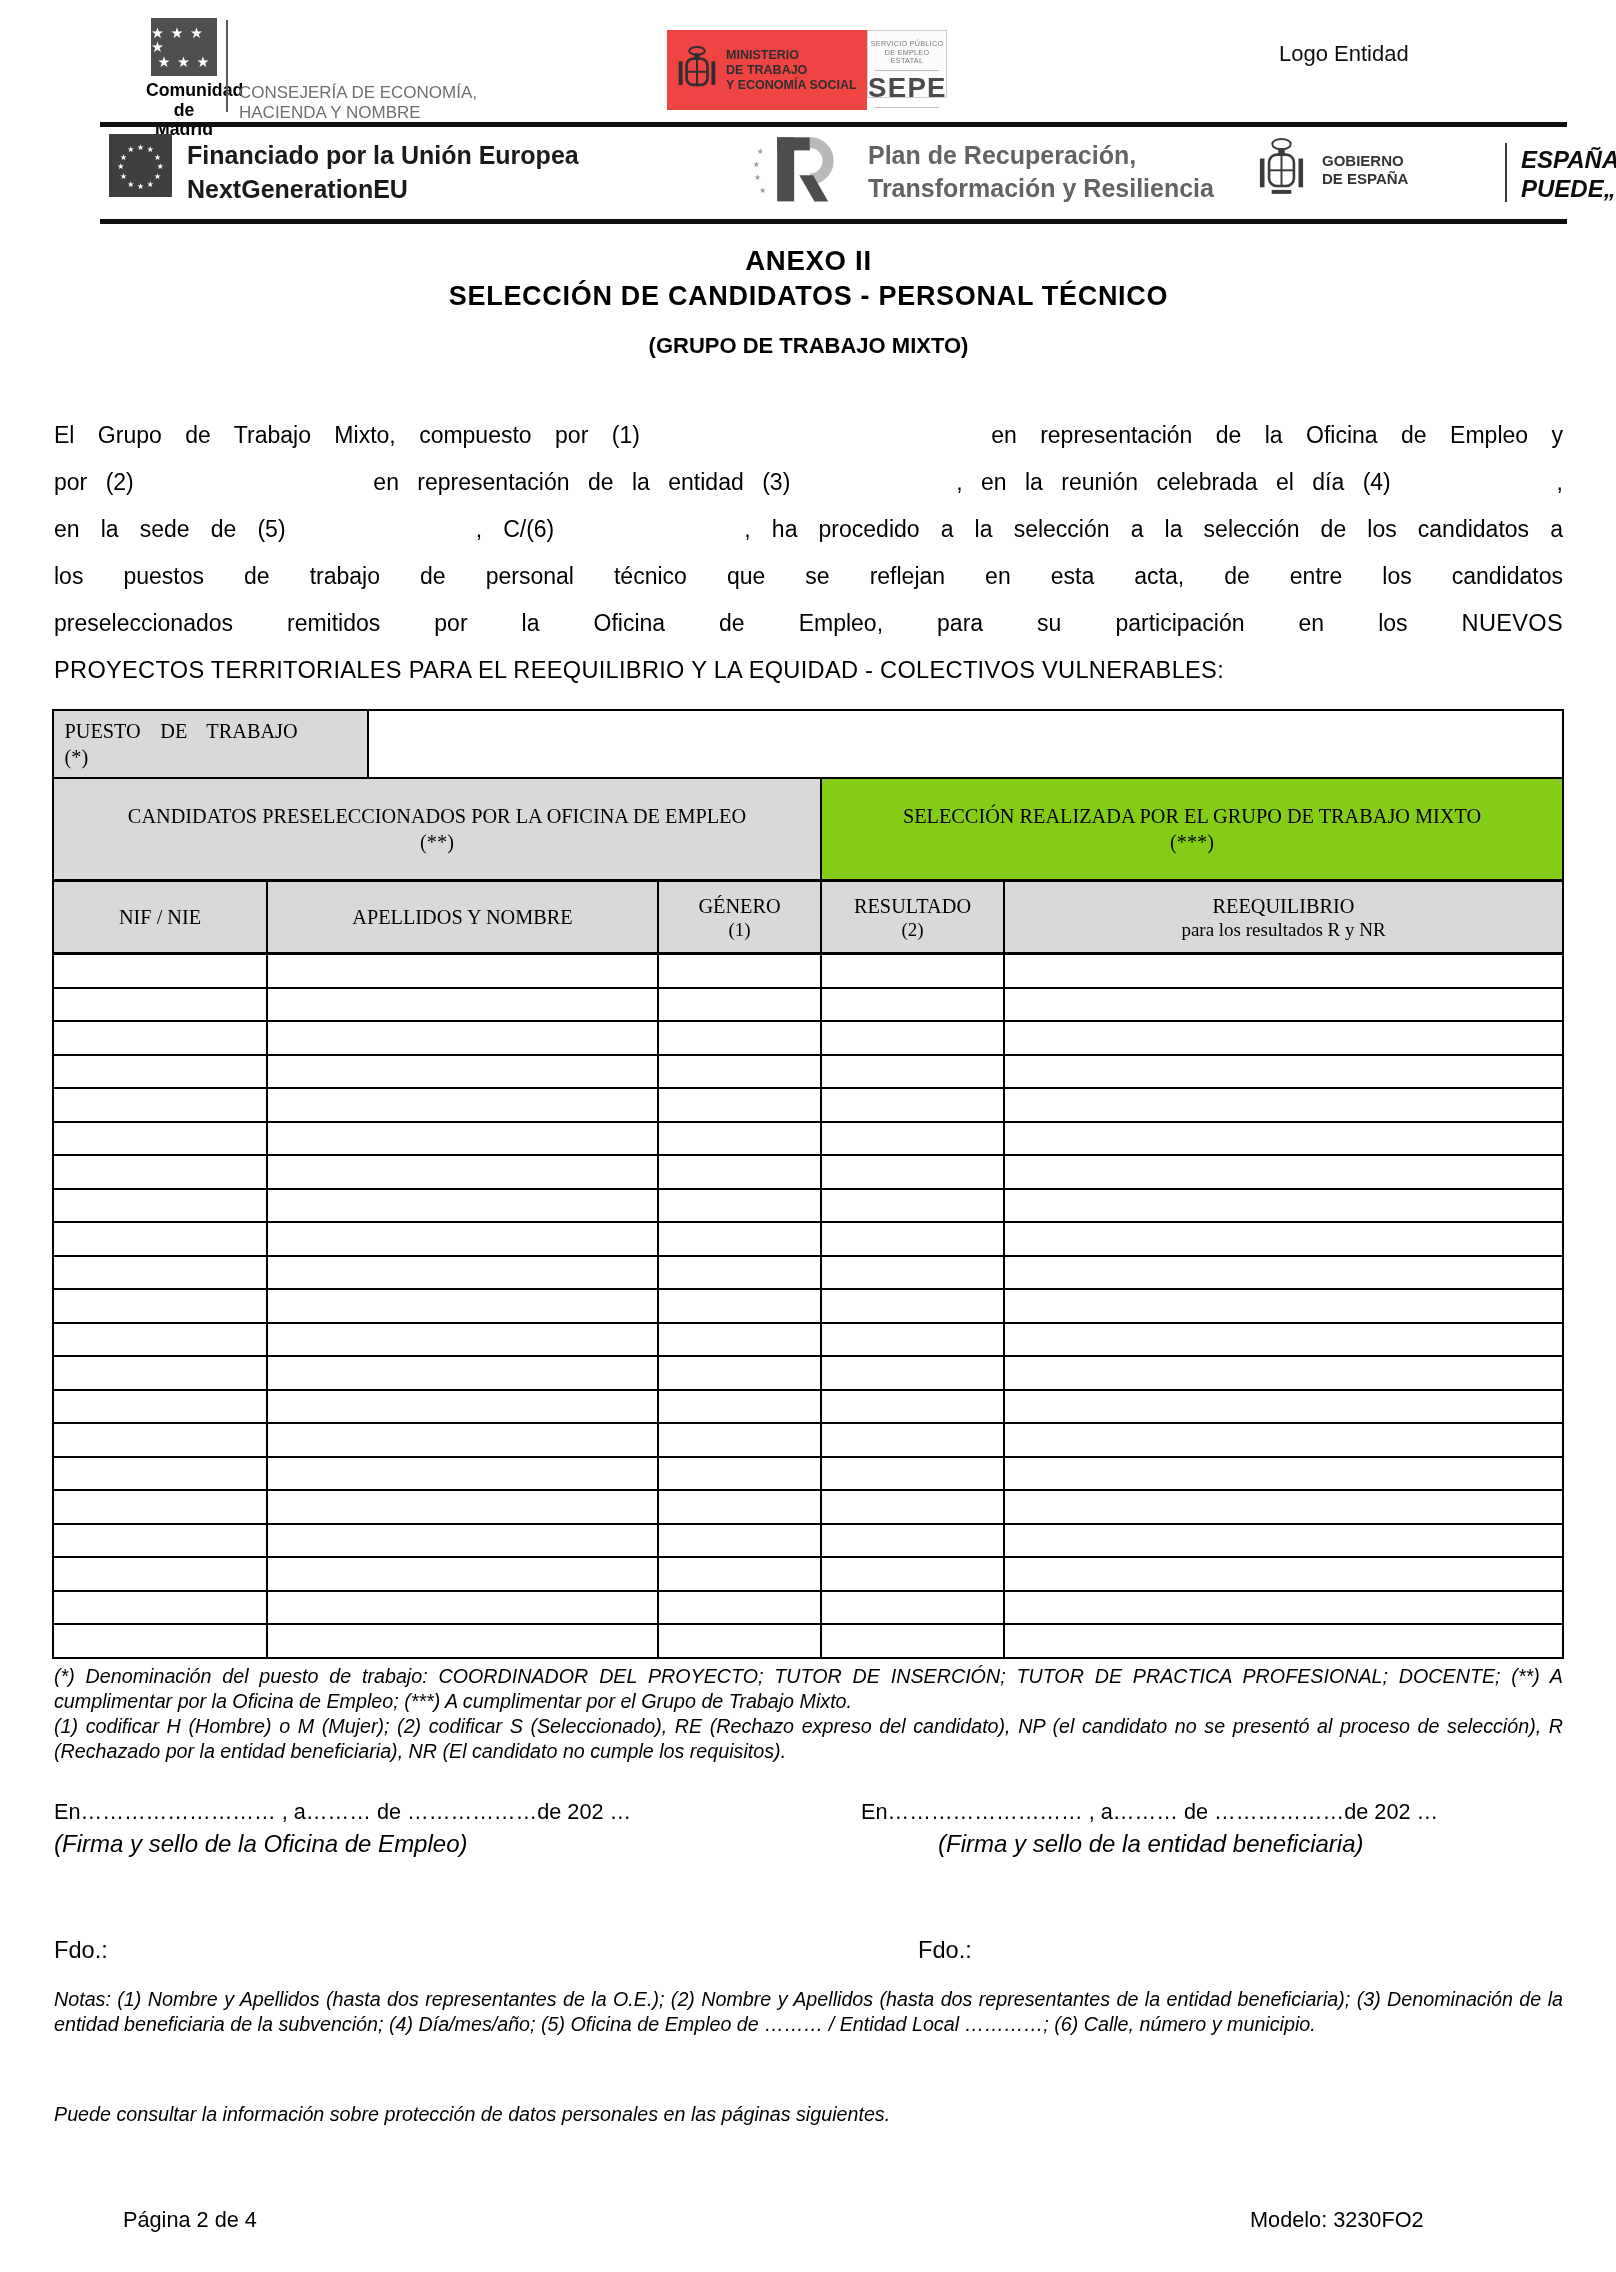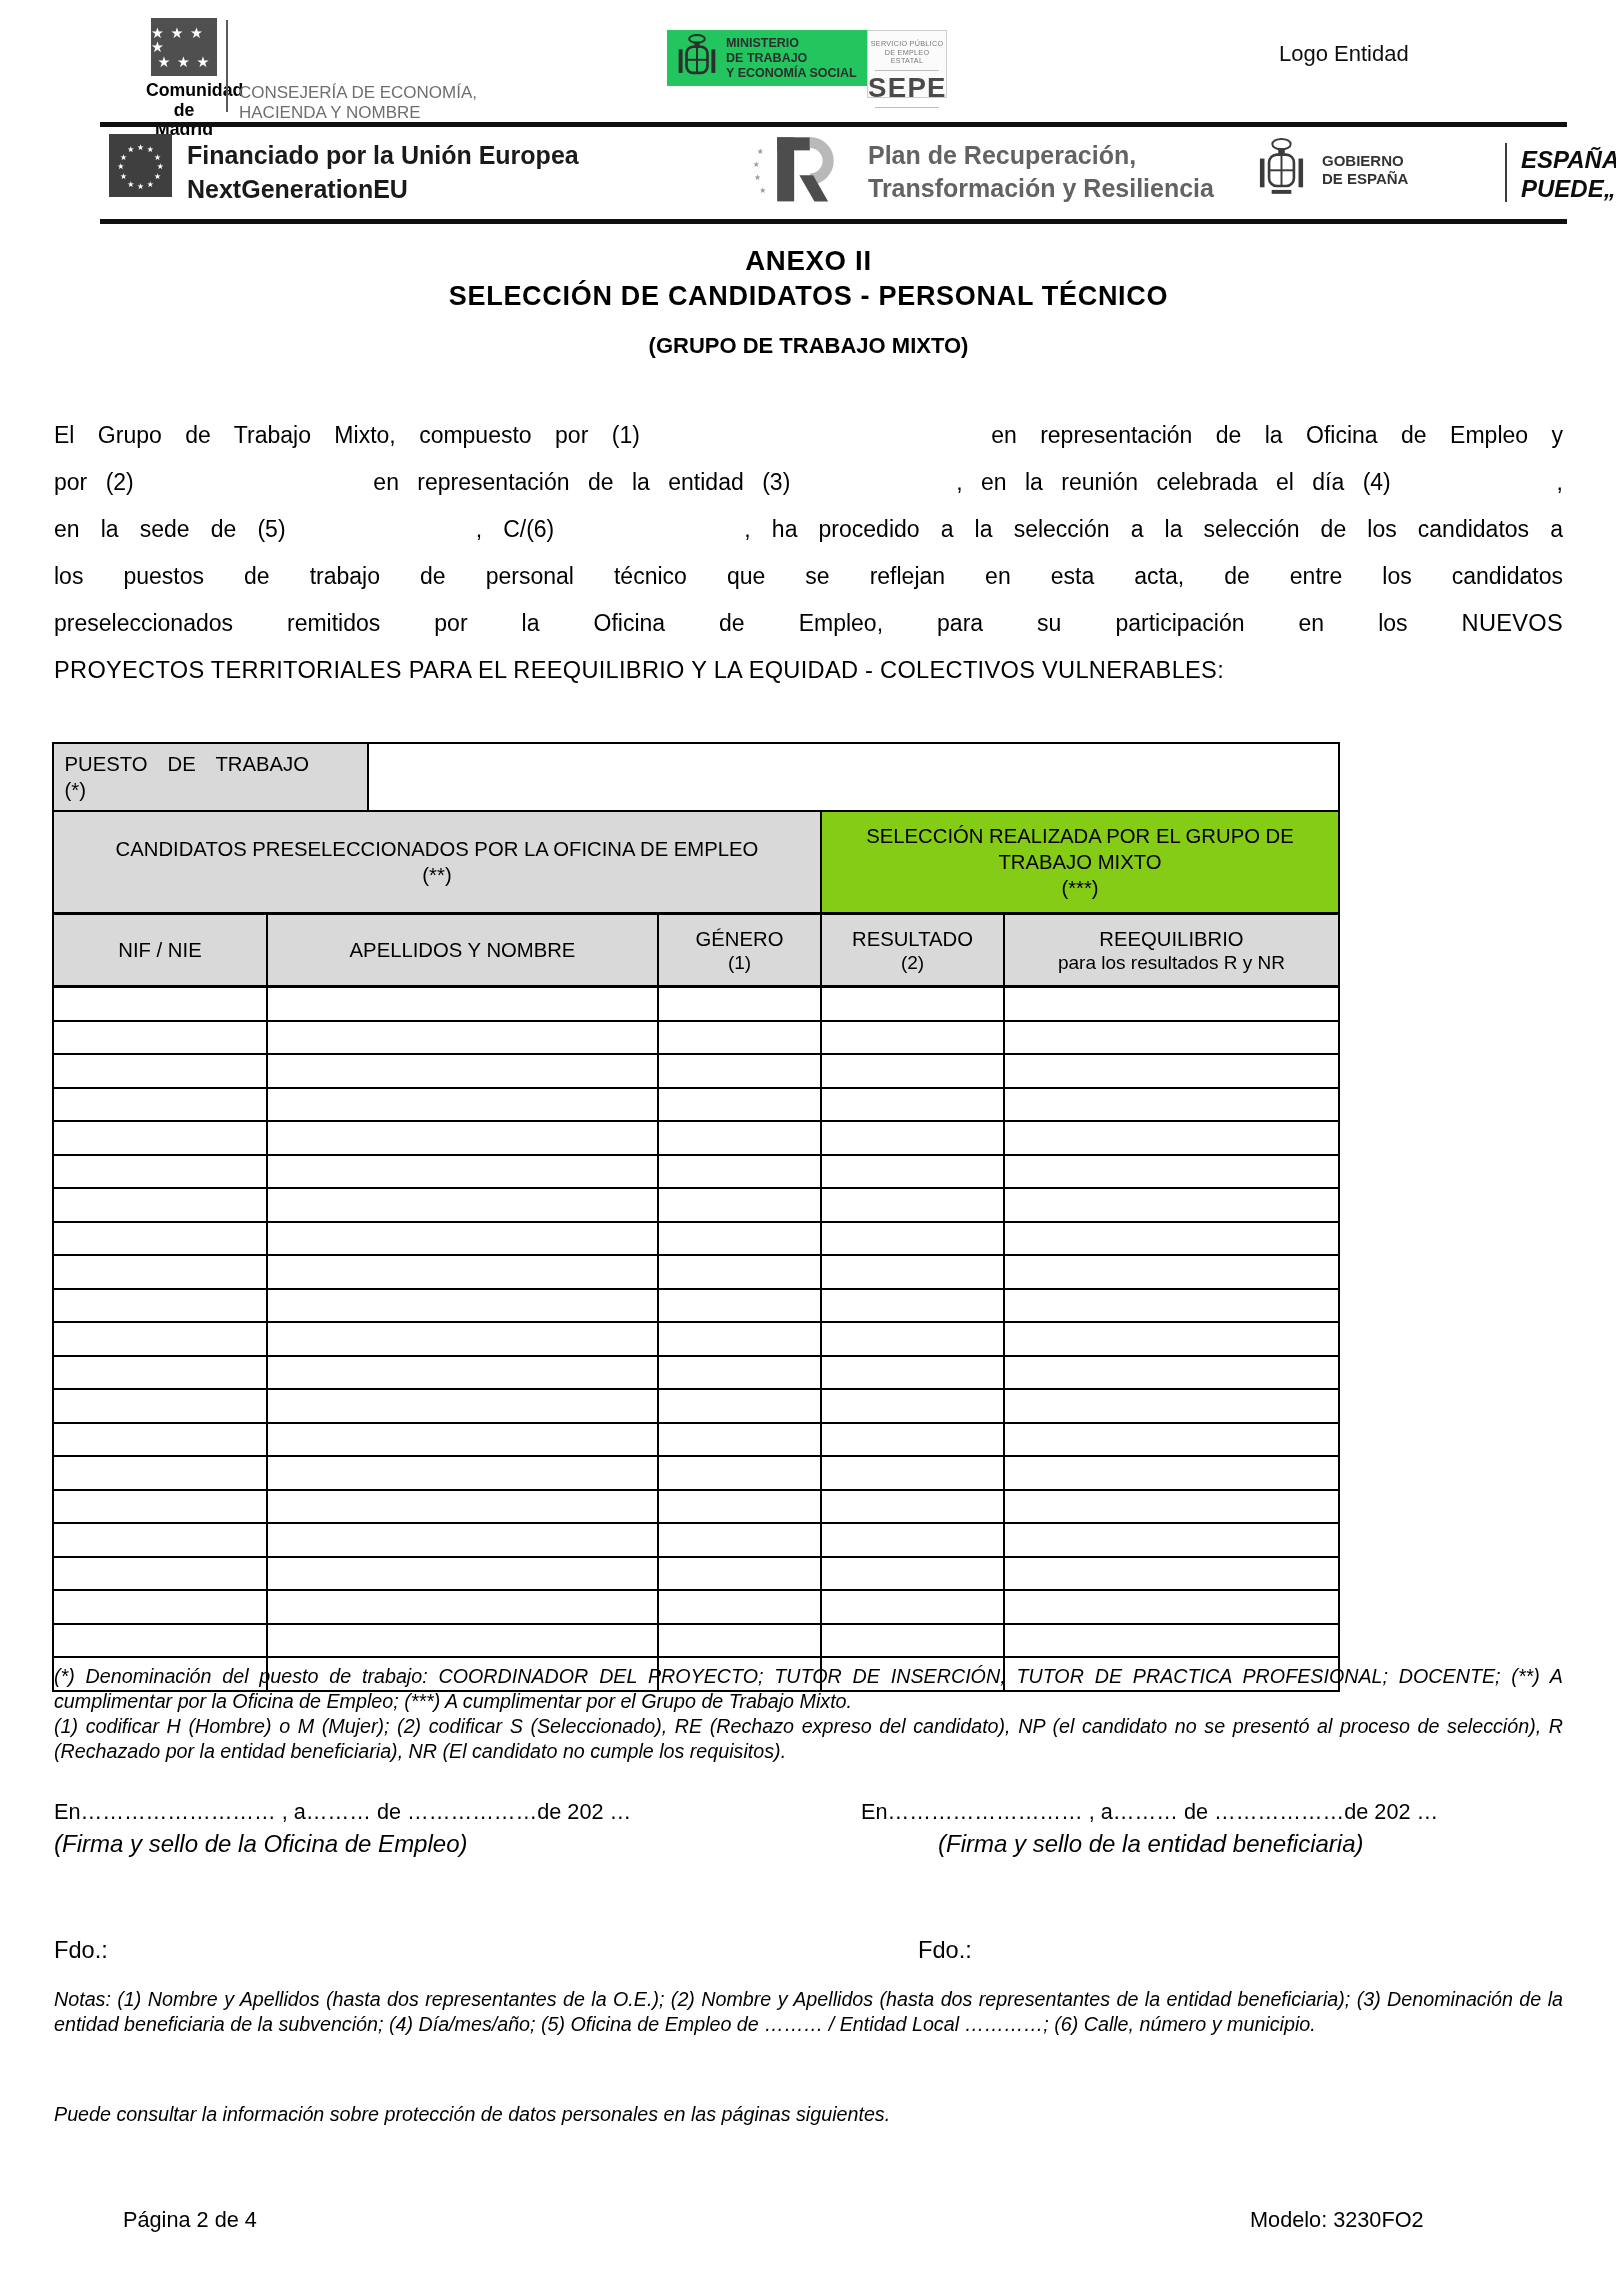--- a/index.html
+++ b/index.html
@@ -8,21 +8,21 @@
     font-family:"Liberation Sans", sans-serif; color:#000; overflow:hidden;
   }
   
   .madrid-flag{position:absolute;left:151px;top:18.4px;width:66px;height:58px;background:#4f4f4f;
     display:flex;flex-direction:column;align-items:center;justify-content:center;gap:0;}
   .madrid-flag .srow{color:#fff;font-size:14.4px;line-height:14.4px;letter-spacing:1.3px;}
   .madrid-name{position:absolute;left:146px;top:81px;width:76px;text-align:center;
     font-weight:bold;font-size:17.7px;line-height:19.7px;}
   .madrid-divider{position:absolute;left:226px;top:19.7px;width:2px;height:92px;background:#5a5a5a;}
   .consejeria{position:absolute;left:239px;top:83px;font-size:17px;line-height:20.3px;color:#6f6f6f;}
-  .ministerio{position:absolute;left:667px;top:30px;width:200px;height:56px;background:#22c55e;
+  .ministerio{position:absolute;left:667px;top:30px;width:200px;height:80px;background:#ef4444;
     display:flex;align-items:center;}
   .ministerio svg{margin-left:9.2px;}
   .ministerio-text{margin-left:7.9px;font-size:12.5px;line-height:15px;font-weight:bold;color:#2e2e2e;}
   .sepe-box{position:absolute;left:867px;top:30px;width:80px;height:68px;background:#fbfbfb;
     border:0.7px solid #cdcdcd;box-sizing:border-box;text-align:center;}
   .sepe-caption{font-size:7.2px;line-height:8.5px;color:#787878;margin-top:9.2px;letter-spacing:0.3px;}
   .sepe-rule{height:0.7px;background:#bdbdbd;margin:3.9px 6.6px 0 6.6px;}
   .sepe-word{font-size:27.6px;font-weight:bold;color:#4a4a4a;letter-spacing:1.3px;margin-top:1.3px;}
   .logo-entidad{position:absolute;left:1279px;top:41px;font-size:22px;color:#0f0f0f;}
   
@@ -40,21 +40,21 @@
   .titles{position:absolute;left:0;top:245px;width:1617px;text-align:center;}
   .title1{font-size:27.6px;font-weight:bold;letter-spacing:0.7px;}
   .title2{font-size:27px;font-weight:bold;margin-top:4px;letter-spacing:0.7px;}
   .title3{font-size:22px;font-weight:bold;margin-top:21px;}
   
   .para{position:absolute;left:54px;top:412px;width:1509px;font-size:23px;}
   .pline{height:47px;line-height:47px;text-align:justify;text-align-last:justify;white-space:nowrap;}
   .pline.lastline{text-align:left;text-align-last:left;}
   .progname{font-size:23.6px;letter-spacing:0.3px;}
   
-  .tbl{position:absolute;left:52px;top:742px;width:1288px;border:2.6px solid #000;box-sizing:border-box;background:#fff;}
+  .tbl{position:absolute;left:52px;top:709px;width:1512px;border:2.6px solid #000;box-sizing:border-box;background:#fff;font-family:Liberation Serif, serif;}
   .tr1{display:flex;height:66px;border-bottom:2px solid #000;}
   .puesto-cell{width:315px;box-sizing:border-box;background:#d9d9d9;border-right:2px solid #000;
     padding:6.6px 10.5px;font-size:20.3px;line-height:26px;}
   .puesto-cell .wlabel{word-spacing:14.4px;}
   .puesto-value{flex:1;}
   .tr2{display:flex;height:100px;border-bottom:3.3px solid #000;}
   .sec-left{width:768px;box-sizing:border-box;background:#d9d9d9;border-right:2px solid #000;
     display:flex;align-items:center;justify-content:center;text-align:center;font-size:20.3px;line-height:26px;}
   .sec-left span{max-width:650px;display:inline-block;}
   .sec-right{flex:1;background:#84cc16;display:flex;flex-direction:column;align-items:center;justify-content:center;

